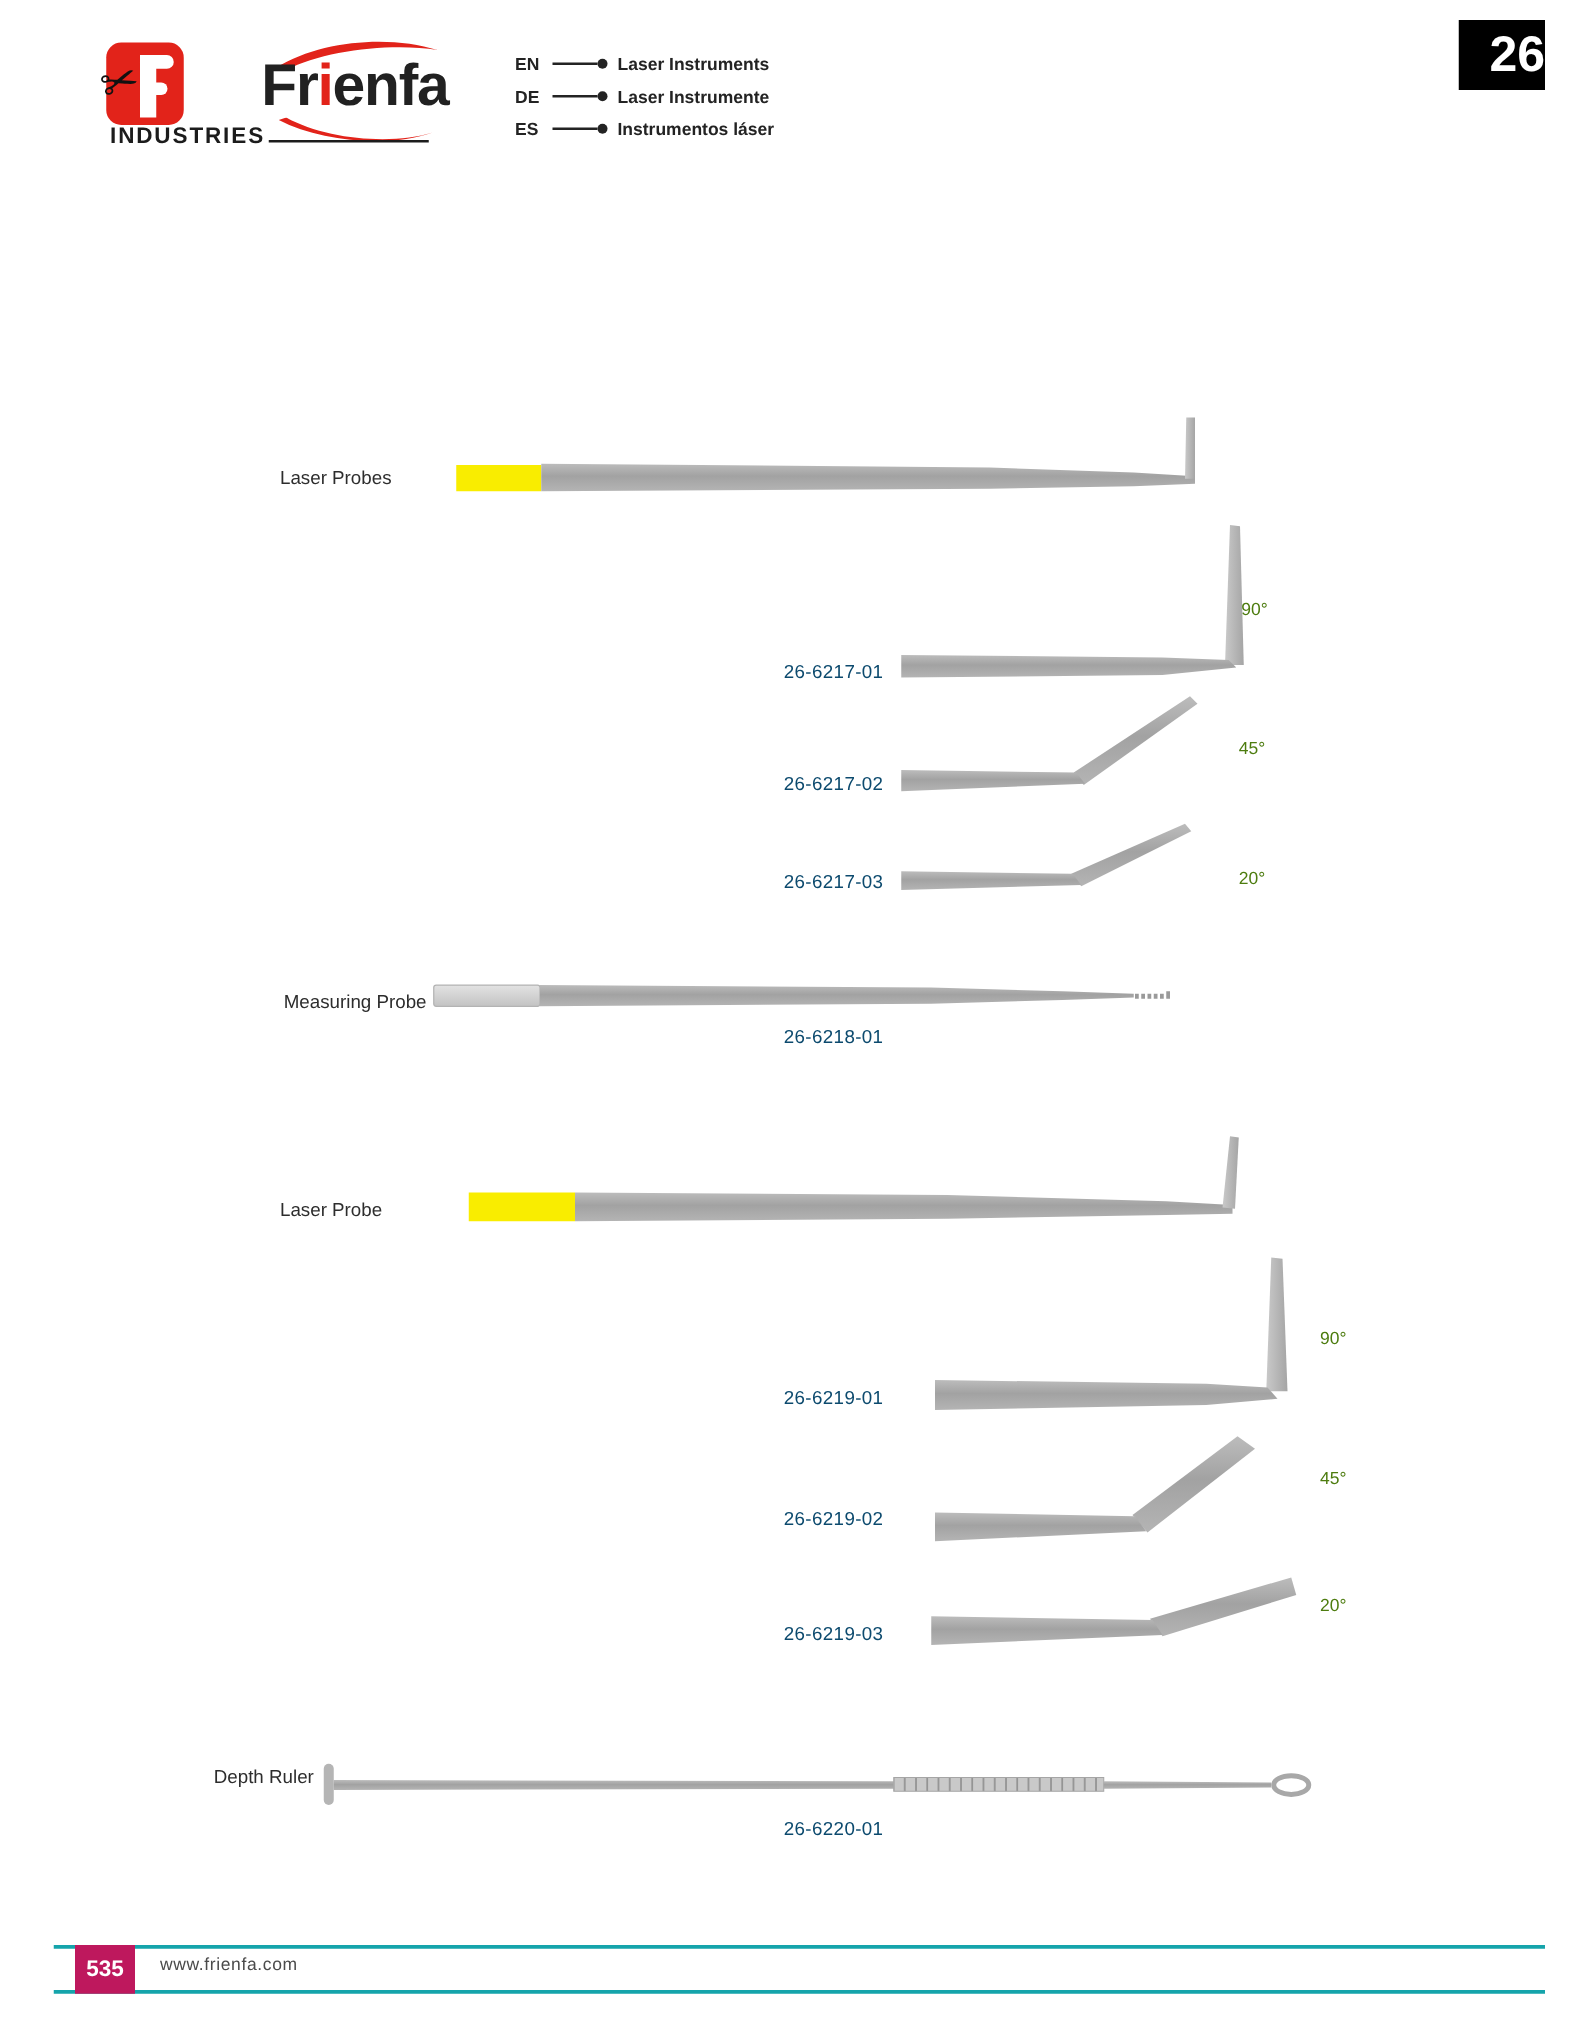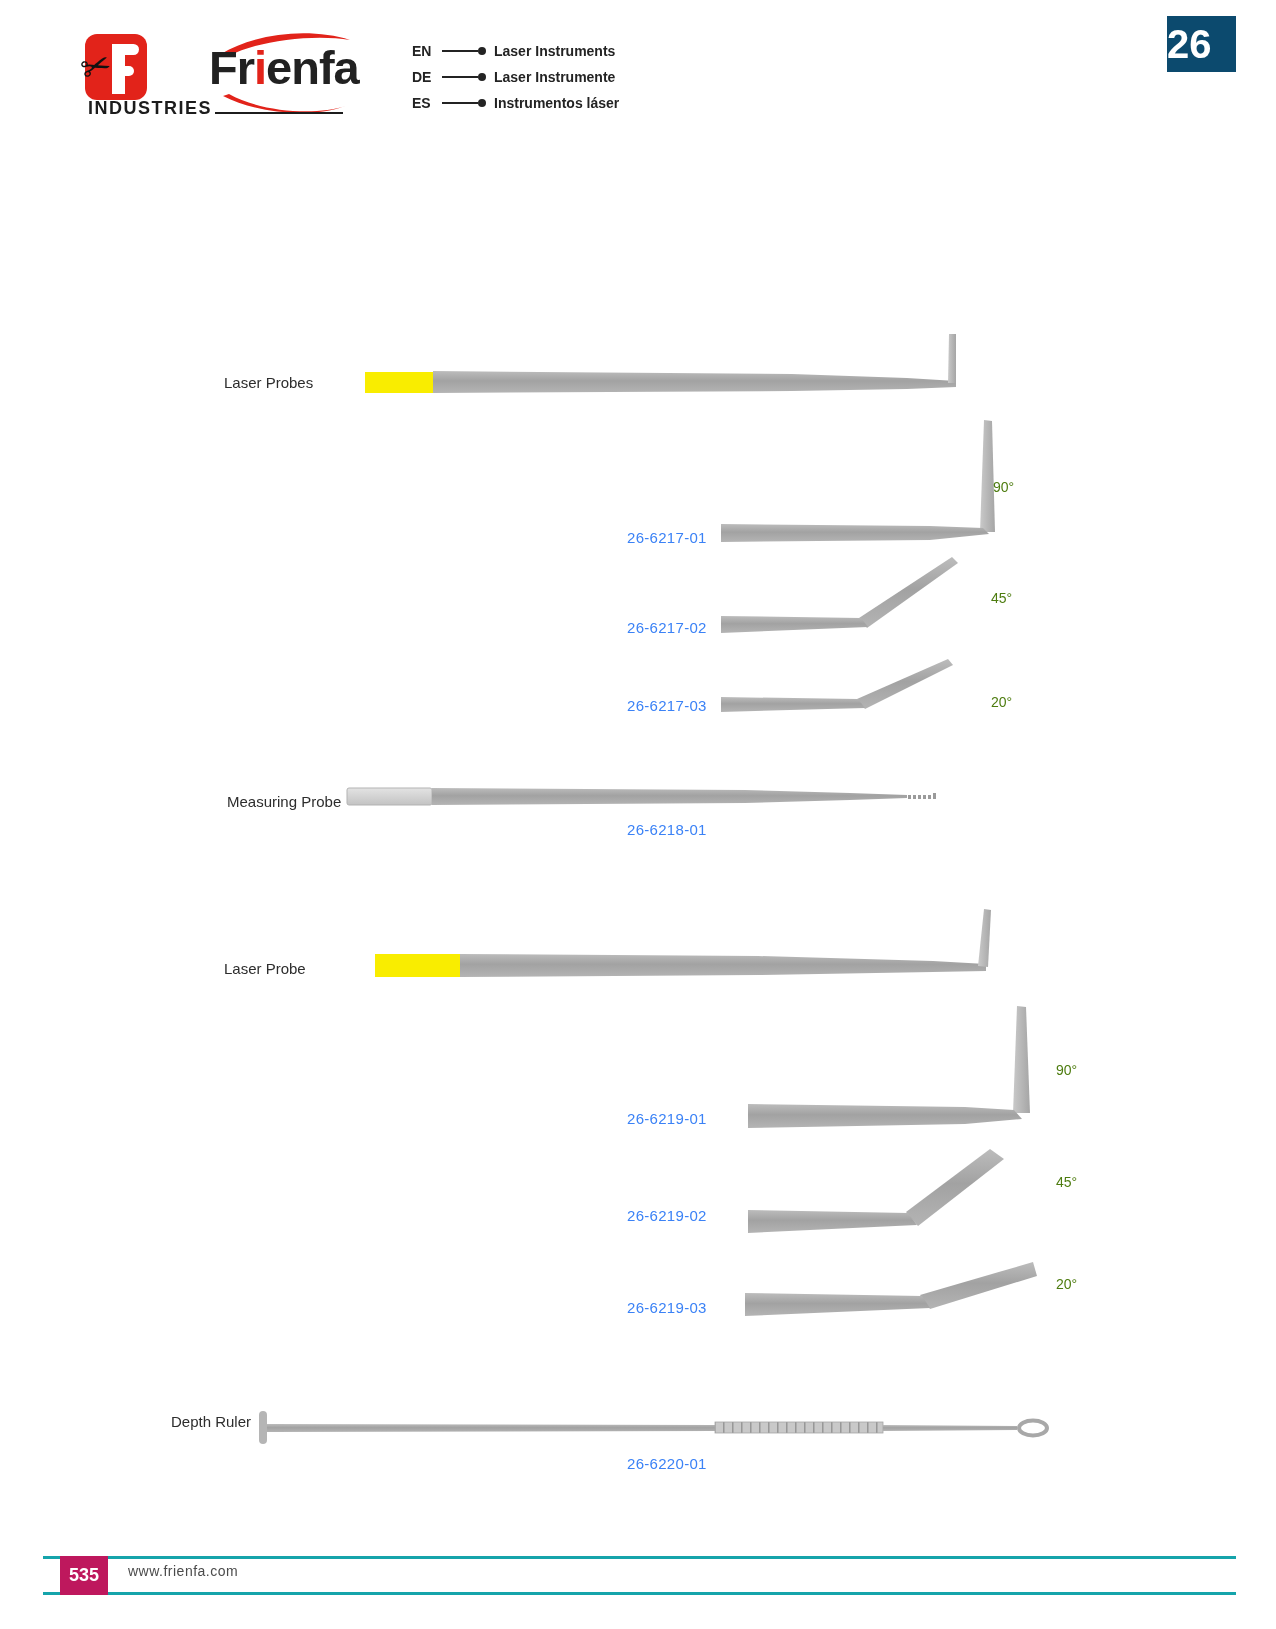--- a/index.html
+++ b/index.html
@@ -29,26 +29,26 @@
   .legend{position:absolute;left:412px;top:38px;width:260px;}
   .legend-row{display:flex;align-items:center;height:26px;}
   .legend-code{width:30px;font-size:14px;font-weight:bold;color:#232323;}
   .legend-line{width:36px;height:2px;background:#232323;position:relative;margin-right:16px;}
   .legend-line::after{content:"";position:absolute;right:-8px;top:-3px;width:8px;height:8px;border-radius:50%;background:#232323;}
   .legend-label{font-size:14px;font-weight:bold;color:#232323;}
 
   
   .cat-box{position:absolute;left:810px;top:16px;width:357px;height:56px;background:#d8d8d8;}
   .cat-title{position:absolute;left:35px;top:19px;font-size:17px;font-weight:bold;color:#3a3a3a;letter-spacing:0.5px;}
-  .chapter-box{position:absolute;left:1167px;top:16px;width:69px;height:56px;background:#0c4a6e;text-align:left;}
+  .chapter-box{position:absolute;left:1167px;top:16px;width:69px;height:56px;background:#000000;text-align:right;}
   .chapter-num{font-size:40px;font-weight:bold;color:#ffffff;line-height:56px;}
 
   
   .section-label{position:absolute;font-size:15px;font-weight:normal;color:#2d2d2d;white-space:nowrap;}
-  .code{position:absolute;font-size:15px;color:#3b82f6;letter-spacing:0.3px;white-space:nowrap;}
+  .code{position:absolute;font-size:15px;color:#0c4a6e;letter-spacing:0.3px;white-space:nowrap;}
   .angle{position:absolute;font-size:14px;color:#4d7c0f;white-space:nowrap;}
 
   
   .foot-rule{position:absolute;background:#15a4ab;}
   .page-badge{position:absolute;left:60px;top:1556px;width:48px;height:39px;background:#be185d;text-align:center;}
   .page-badge span{font-size:18px;font-weight:bold;color:#ffffff;line-height:39px;}
   .website{position:absolute;left:128px;top:1563px;font-size:14px;color:#4b4b4b;letter-spacing:0.5px;}
 </style>
 </head>
 <body>

